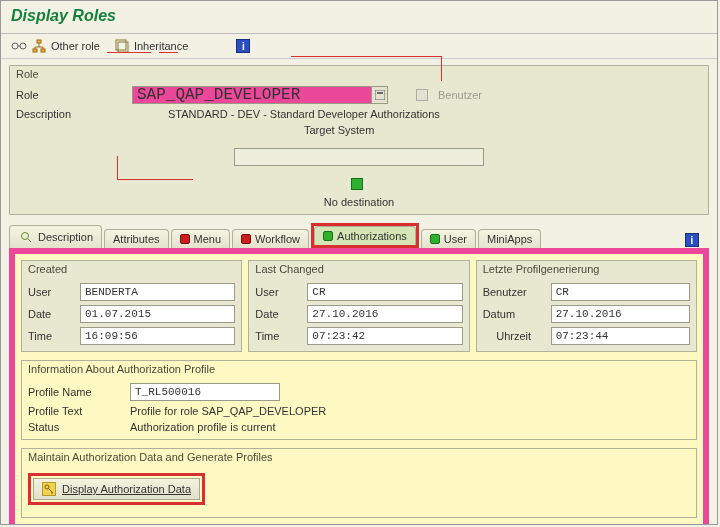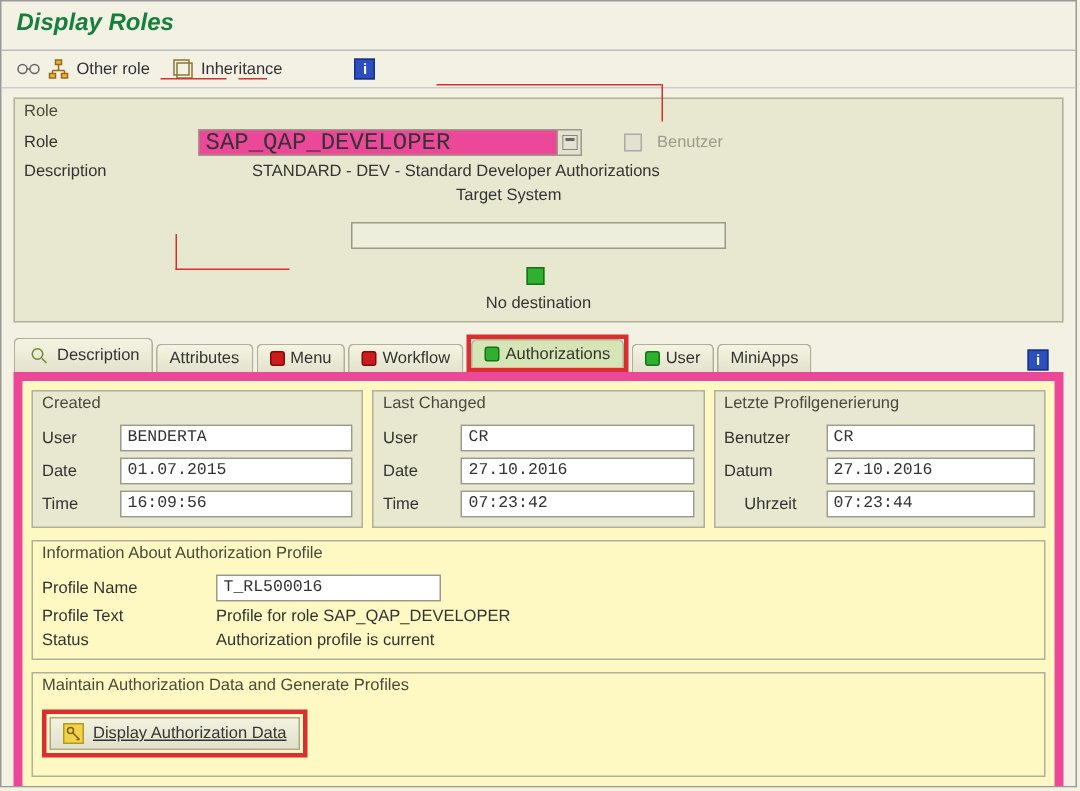--- a/index.html
+++ b/index.html
@@ -44,21 +44,21 @@
 
   .three-col { display:flex; gap:6px; }
   .sub-group { flex:1; border:1px solid #b1b099; background:#e8e7d0; }
   .sub-title { padding:2px 6px 6px 6px; color:#4a4a3a; }
   .sub-row { display:flex; padding:2px 6px; gap:6px; align-items:center; }
   .sub-label { width: 46px; }
   .sub-label-de { width: 62px; }
   .sub-field { background:#fff; border:1px solid #9a9a88; height:18px; padding:1px 4px; font-family:"Courier New",monospace; font-size:11px; flex:1; display:flex; align-items:center; }
 
   .profgroup { margin-top:8px; border:1px solid #b1b099; }
-  .prof-row { display:flex; padding:2px 6px; gap:20px; align-items:center; }
+  .prof-row { display:flex; padding:2px 6px; gap:6px; align-items:center; }
   .prof-label { width:96px; }
   .prof-field { background:#fff; border:1px solid #9a9a88; height:18px; width:150px; padding:1px 4px; font-family:"Courier New",monospace; font-size:11px; display:flex; align-items:center; }
   .prof-text { flex:1; }
 
   .maint-group { margin-top:8px; border:1px solid #b1b099; padding-bottom:8px; }
   .maint-btn-wrap { margin:4px 6px; display:inline-block; border:3px solid #d83030; padding:2px;text-decoration:underline; }
   .maint-btn { display:flex; align-items:center; gap:6px; padding:3px 8px; background:linear-gradient(#f3f2df,#e1e0cb); border:1px solid #a8a790; cursor:pointer; }
   .key-ico { width:14px; height:14px; display:inline-flex; align-items:center; justify-content:center; background:#f2d24a; border:1px solid #b59a1f; }
   .info-right { position:absolute; right:18px; top:232px; }
 

